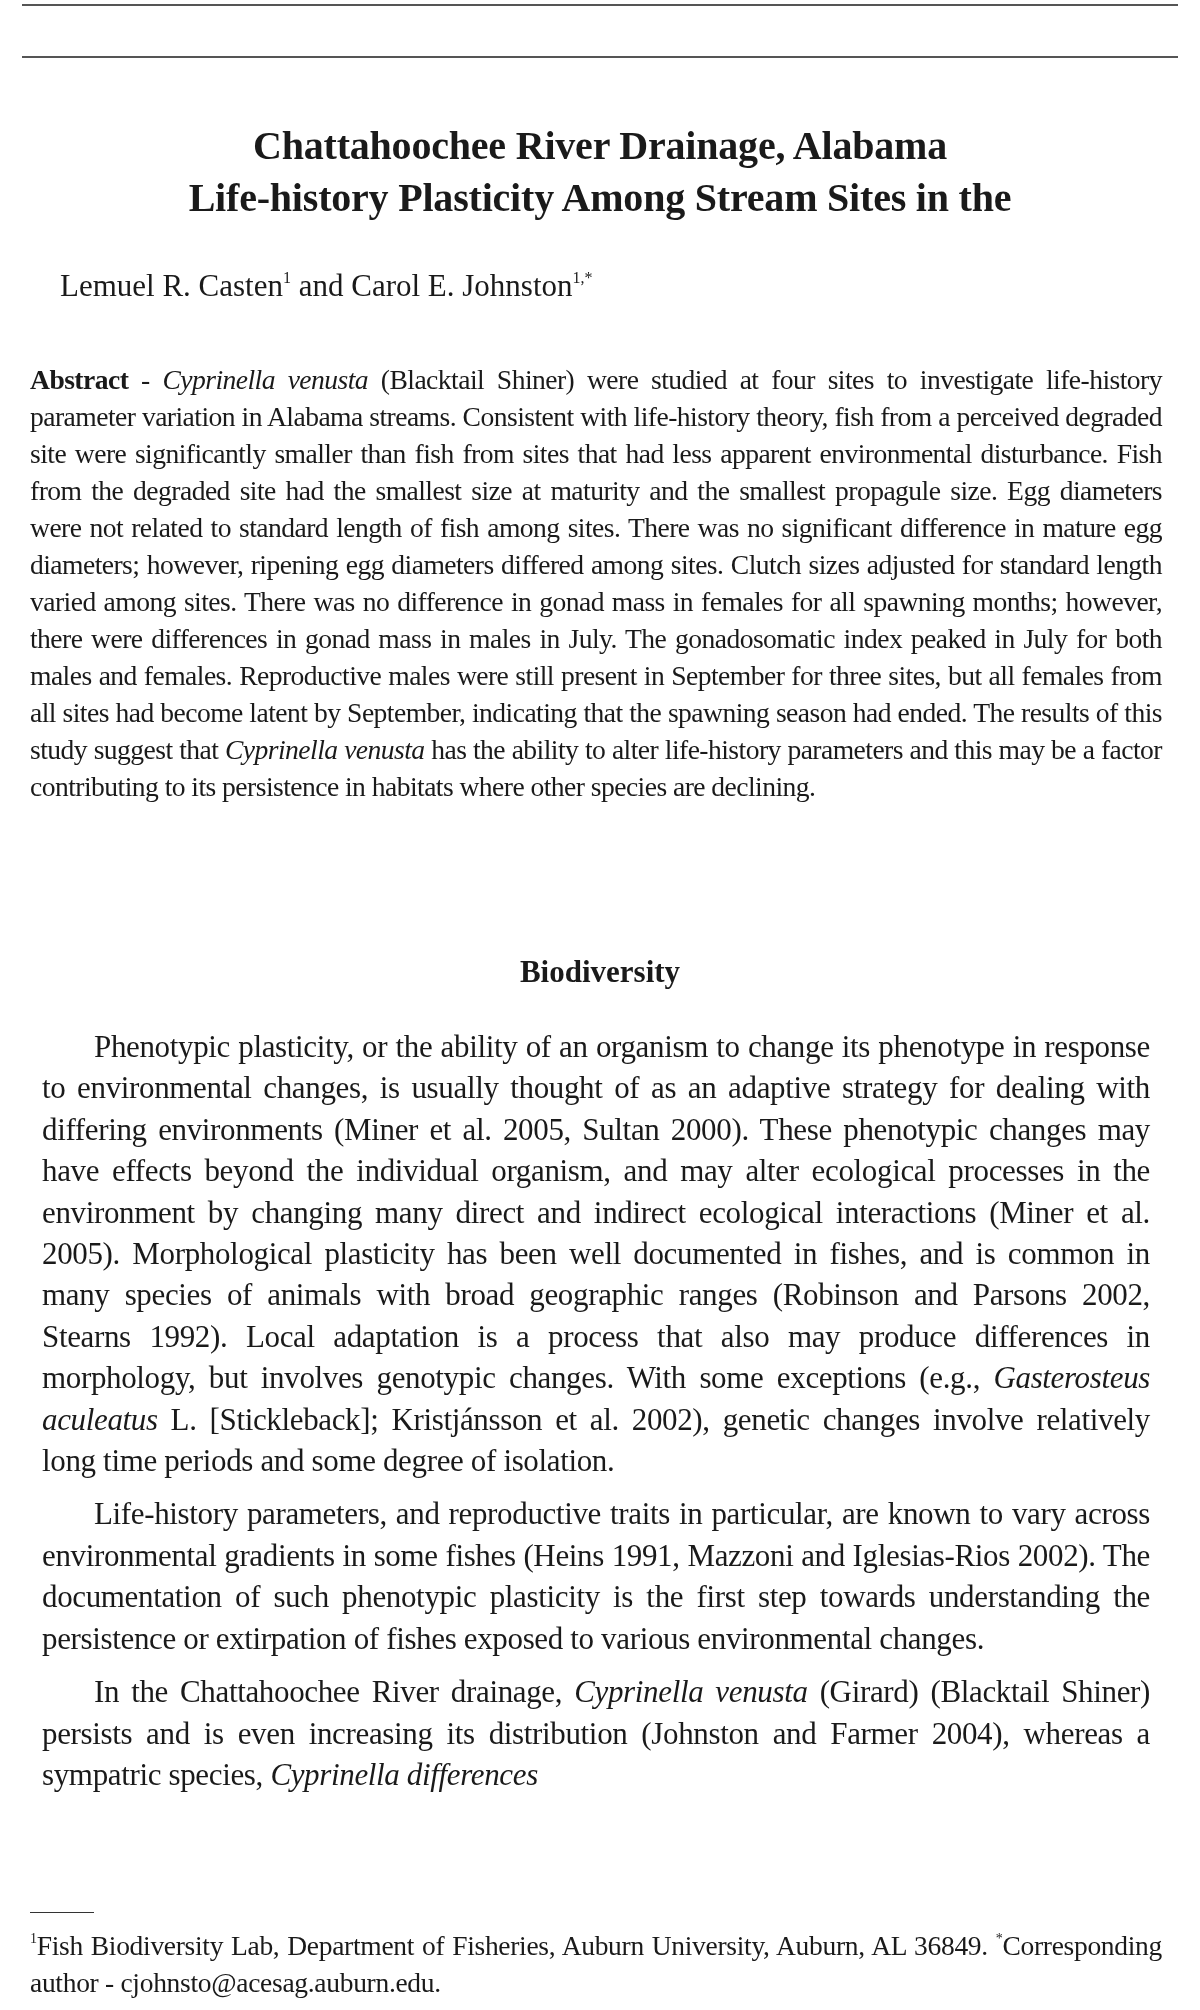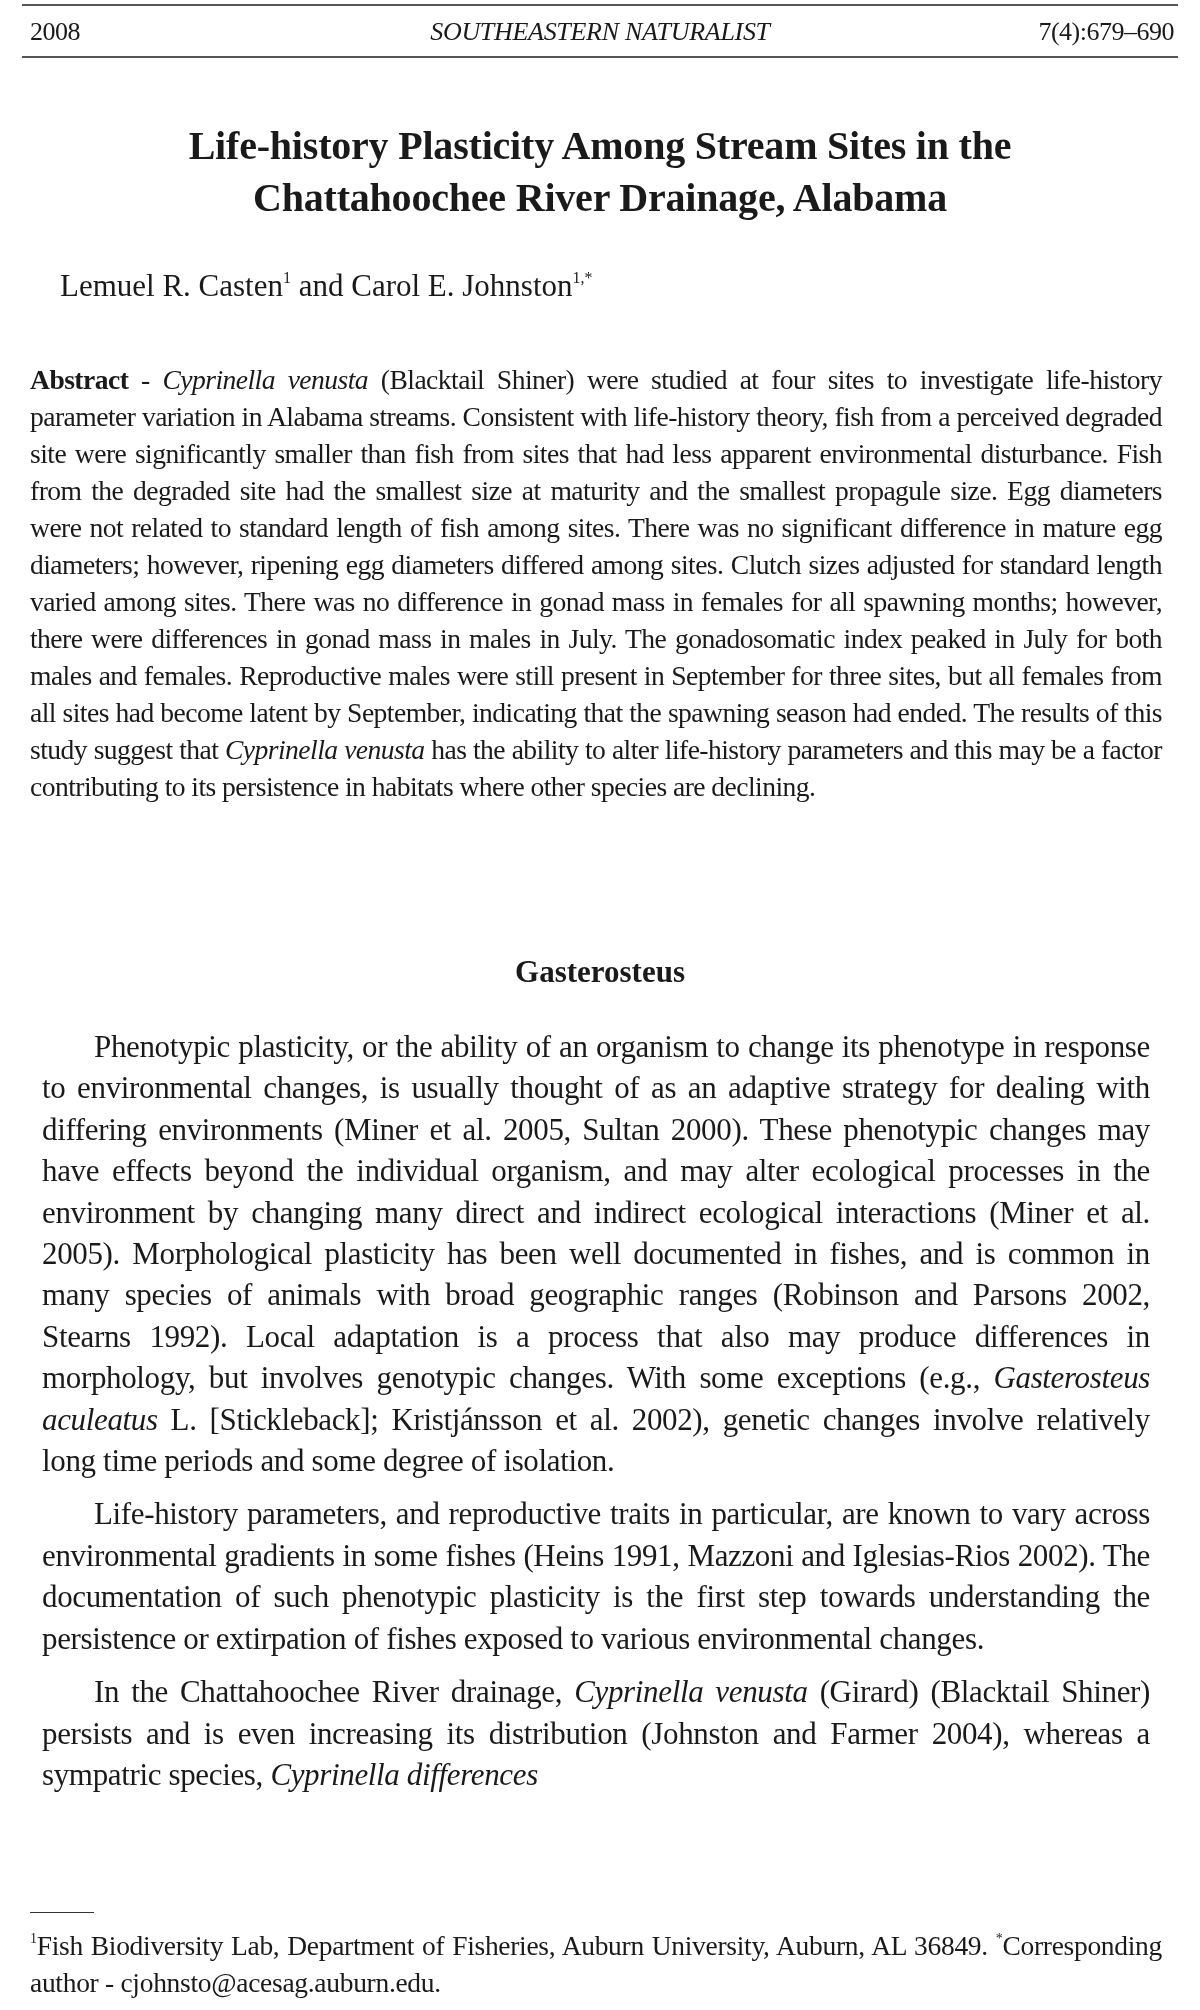--- a/index.html
+++ b/index.html
@@ -50,41 +50,36 @@
       font-size: 27.5px; line-height: 37px; text-align: justify; letter-spacing: -0.3px;
     }
     .footnote sup { font-size: 14px; vertical-align: 12px; }
   </style>
 </head>
 <body>
 
 <div class="page">
 
   <div class="rule" style="top:4px;"></div>
-  <div class="running-head">
-    <span class="rh-left">2008</span>
-    <span class="rh-center">SOUTHEASTERN NATURALIST</span>
-    <span class="rh-right">7(4):679–690</span>
-  </div>
   <div class="rule" style="top:56px;"></div>
 
   <div class="title">
+    <div>Chattahoochee River Drainage, Alabama</div>
     <div>Life-history Plasticity Among Stream Sites in the</div>
-    <div>Chattahoochee River Drainage, Alabama</div>
   </div>
 
   <div class="authors">
     <span>Lemuel R. Casten</span><sup>1</sup>
     <span>and</span>
     <span>Carol E. Johnston</span><sup>1,*</sup>
   </div>
 
   <div class="abstract"><b>Abstract</b><span> - </span><i>Cyprinella venusta</i><span> (Blacktail Shiner) were studied at four sites to investigate life-history parameter variation in Alabama streams. Consistent with life-history theory, fish from a perceived degraded site were significantly smaller than fish from sites that had less apparent environmental disturbance. Fish from the degraded site had the smallest size at maturity and the smallest propagule size. Egg diameters were not related to standard length of fish among sites. There was no significant difference in mature egg diameters; however, ripening egg diameters differed among sites. Clutch sizes adjusted for standard length varied among sites. There was no difference in gonad mass in females for all spawning months; however, there were differences in gonad mass in males in July. The gonadosomatic index peaked in July for both males and females. Reproductive males were still present in September for three sites, but all females from all sites had become latent by September, indicating that the spawning season had ended. The results of this study suggest that </span><i>Cyprinella venusta</i><span> has the ability to alter life-history parameters and this may be a factor contributing to its persistence in habitats where other species are declining.</span></div>
 
-  <div class="section-heading">Gasterosteus</div>
+  <div class="section-heading">Biodiversity</div>
 
   <div class="body">
     <p><span>Phenotypic plasticity, or the ability of an organism to change its phenotype in response to environmental changes, is usually thought of as an adaptive strategy for dealing with differing environments (Miner et al. 2005, Sultan 2000). These phenotypic changes may have effects beyond the individual organism, and may alter ecological processes in the environment by changing many direct and indirect ecological interactions (Miner et al. 2005). Morphological plasticity has been well documented in fishes, and is common in many species of animals with broad geographic ranges (Robinson and Parsons 2002, Stearns 1992). Local adaptation is a process that also may produce differences in morphology, but involves genotypic changes. With some exceptions (e.g., </span><i>Gasterosteus aculeatus</i><span> L. [Stickleback]; Kristjánsson et al. 2002), genetic changes involve relatively long time periods and some degree of isolation.</span></p>
     <p><span>Life-history parameters, and reproductive traits in particular, are known to vary across environmental gradients in some fishes (Heins 1991, Mazzoni and Iglesias-Rios 2002). The documentation of such phenotypic plasticity is the first step towards understanding the persistence or extirpation of fishes exposed to various environmental changes.</span></p>
     <p><span>In the Chattahoochee River drainage, </span><i>Cyprinella venusta</i><span> (Girard) (Blacktail Shiner) persists and is even increasing its distribution (Johnston and Farmer 2004), whereas a sympatric species, </span><i>Cyprinella differences</i></p>
   </div>
 
   <div class="fn-rule"></div>
   <div class="footnote"><sup>1</sup><span>Fish Biodiversity Lab, Department of Fisheries, Auburn University, Auburn, AL 36849. </span><sup>*</sup><span>Corresponding author - cjohnsto@acesag.auburn.edu.</span></div>
 

